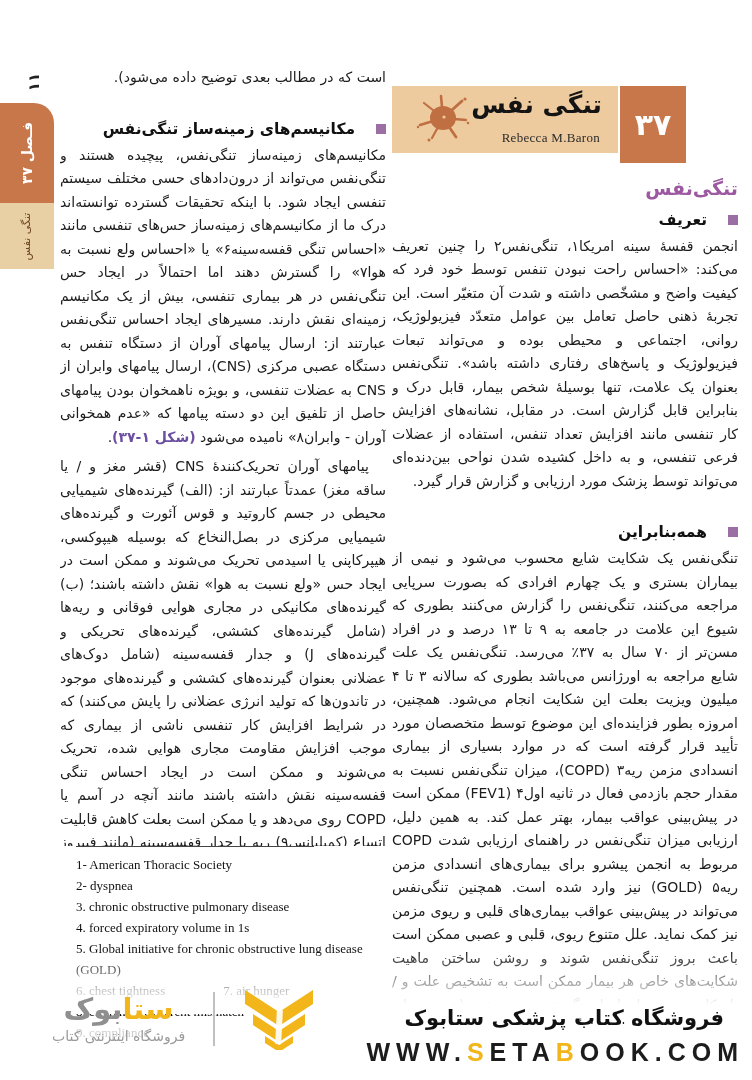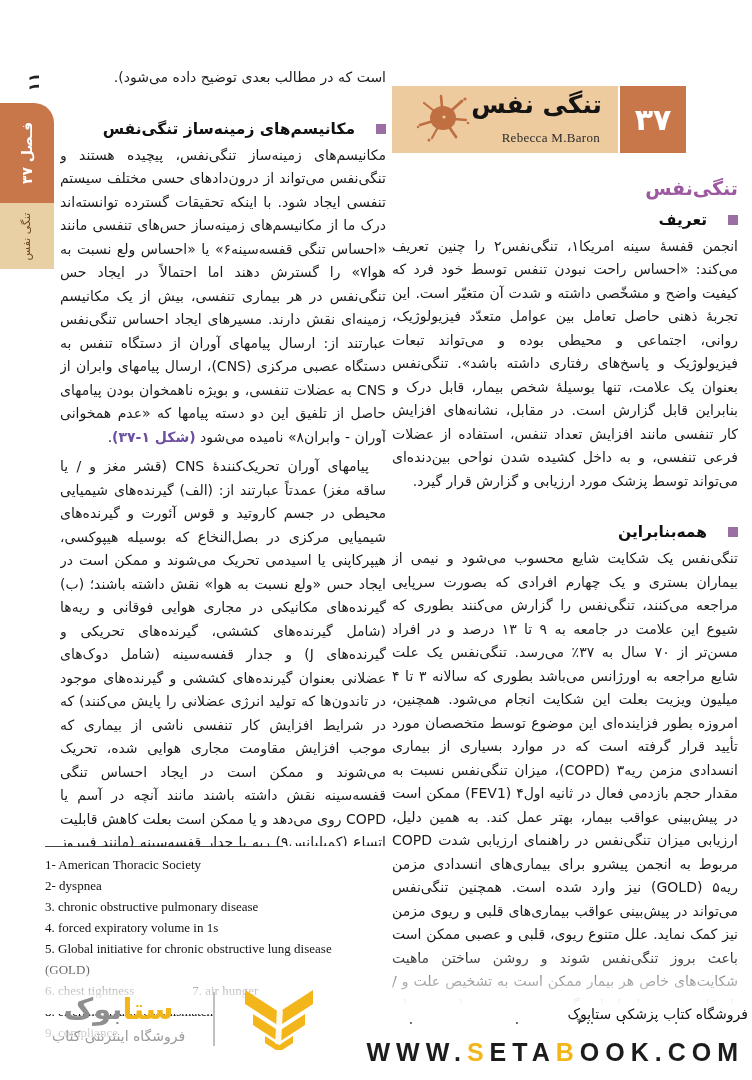--- a/index.html
+++ b/index.html
@@ -30,21 +30,21 @@
   .banner-title{
     position:absolute;right:16px;top:4px;font-size:25px;font-weight:bold;color:#141414;
     direction:rtl;line-height:1.2;
   }
   .banner-author{
     position:absolute;right:18px;bottom:7px;font-family:"Liberation Serif",serif;
     font-size:13px;color:#2b2b2b;letter-spacing:.3px;margin-top:16px;
   }
   .splat{position:absolute;left:18px;top:6px;}
   .chapter-num{
-    position:absolute;left:620px;top:86px;width:66px;height:67px;background:#c8774b;
+    position:absolute;left:620px;top:86px;width:66px;height:77px;background:#c8774b;
     display:flex;align-items:center;justify-content:center;color:#ffffff;
     font-size:30px;font-weight:bold;
   }
   
   .col{direction:rtl;text-align:justify;}
   .col p{margin:0;font-size:14px;line-height:23.5px;color:#1c1c1c;}
   .col-right{position:absolute;left:392px;top:176px;width:346px;height:848px;overflow:hidden;}
   .col-left{position:absolute;left:60px;top:66px;width:326px;height:780px;overflow:hidden;}
   .main-heading{
     font-size:19px;font-weight:bold;color:#9c58a0;margin:0 0 8px 0;line-height:1.3;
@@ -52,36 +52,36 @@
   .sec-head{
     display:flex;align-items:center;gap:21px;font-size:15.5px;font-weight:bold;color:#111;
     margin:10px 0 6px 0;
   }
   .sq{width:10px;height:10px;background:#9b6fa3;flex:0 0 auto;}
   .gap-top{margin-top:30px;}
   .indent{text-indent:17px;}
   .figref{color:#6d4fa1;font-weight:bold;}
   
   .footnotes{
-    position:absolute;left:45px;top:846px;width:326px;direction:ltr;text-align:left;
+    position:absolute;left:76px;top:846px;width:326px;direction:ltr;text-align:left;
     font-family:"Liberation Serif",serif;font-size:13px;color:#111;
   }
   .fn-rule{width:238px;border-top:1.5px solid #444;margin-bottom:7px;}
   .footnotes div{line-height:21px;}
   .fn-pair{display:flex;gap:58px;}
   .fn-faded{opacity:.22;}
   
   .fade{
     position:absolute;left:0;top:952px;width:752px;height:62px;pointer-events:none;
     background:linear-gradient(to bottom,rgba(255,255,255,0) 0%,#ffffff 85%);
   }
   
   .store-name{
-    position:absolute;right:4px;top:1006px;direction:rtl;font-size:14px;color:#111;
-    font-weight:normal;
+    position:absolute;right:28px;top:1006px;direction:rtl;font-size:21px;color:#111;
+    font-weight:bold;
   }
   .site-url{
     position:absolute;right:8px;top:1038px;font-size:25px;font-weight:bold;
     letter-spacing:6px;color:#1c1c1c;font-family:"Liberation Sans",sans-serif;white-space:nowrap;
   }
   .site-url .ylw{color:#f2b61b;}
   .logo{
     position:absolute;left:52px;top:988px;display:flex;align-items:center;gap:28px;direction:ltr;
   }
   .logo-text{text-align:center;}

